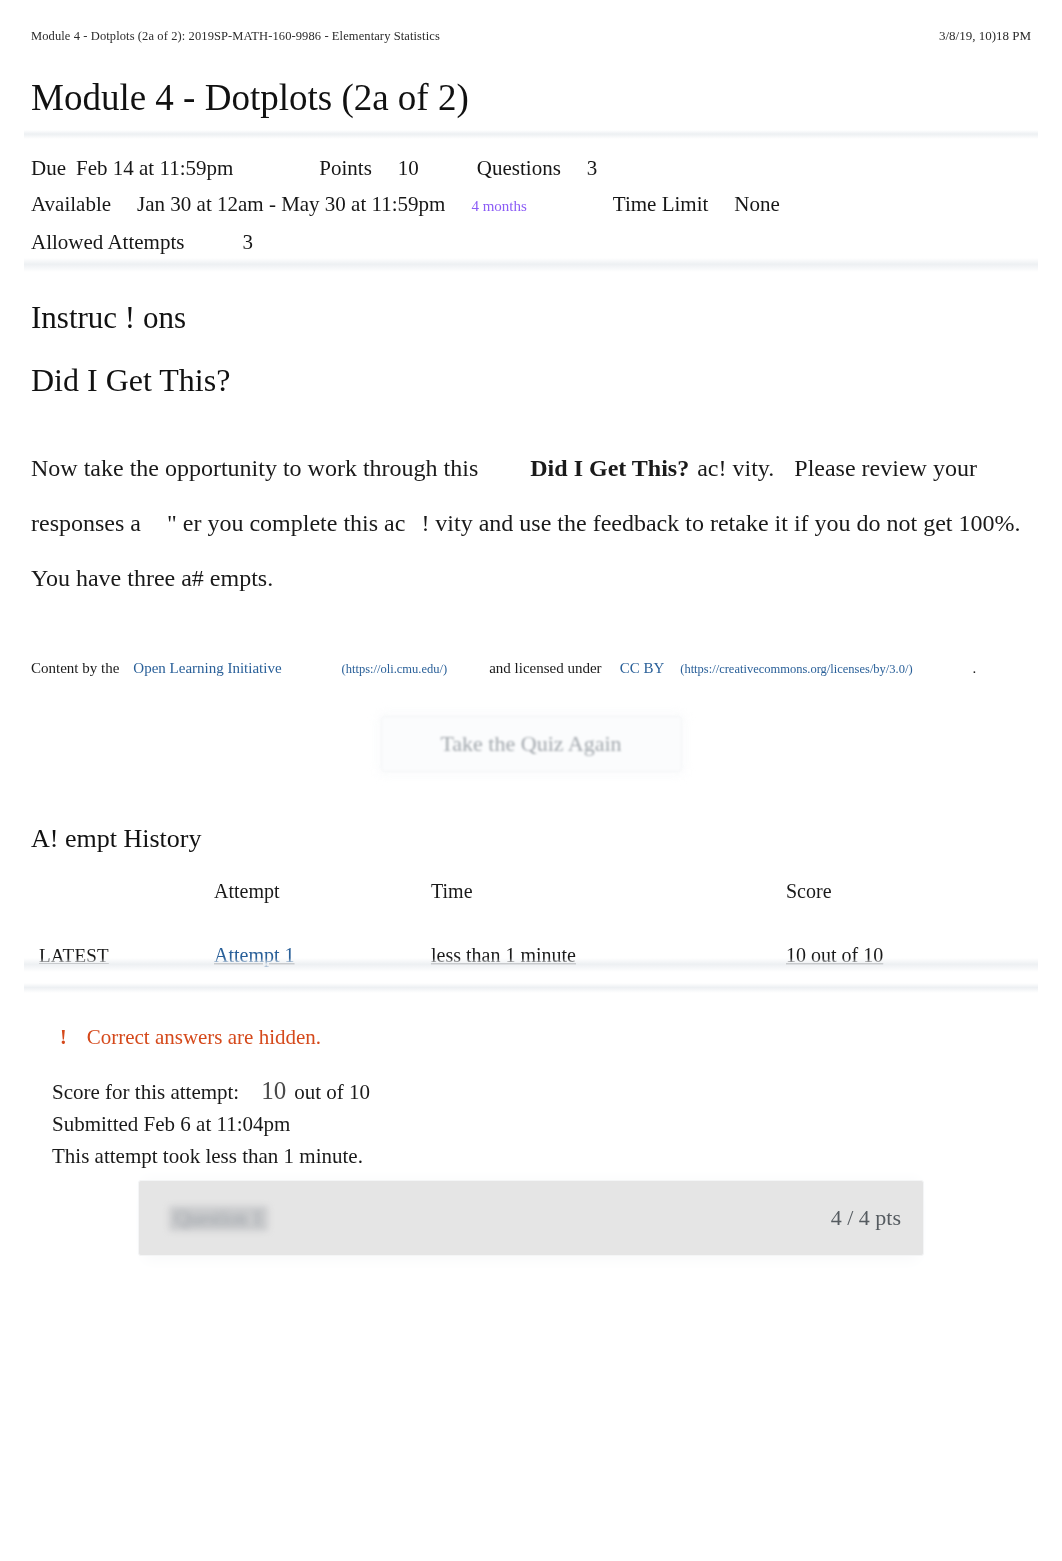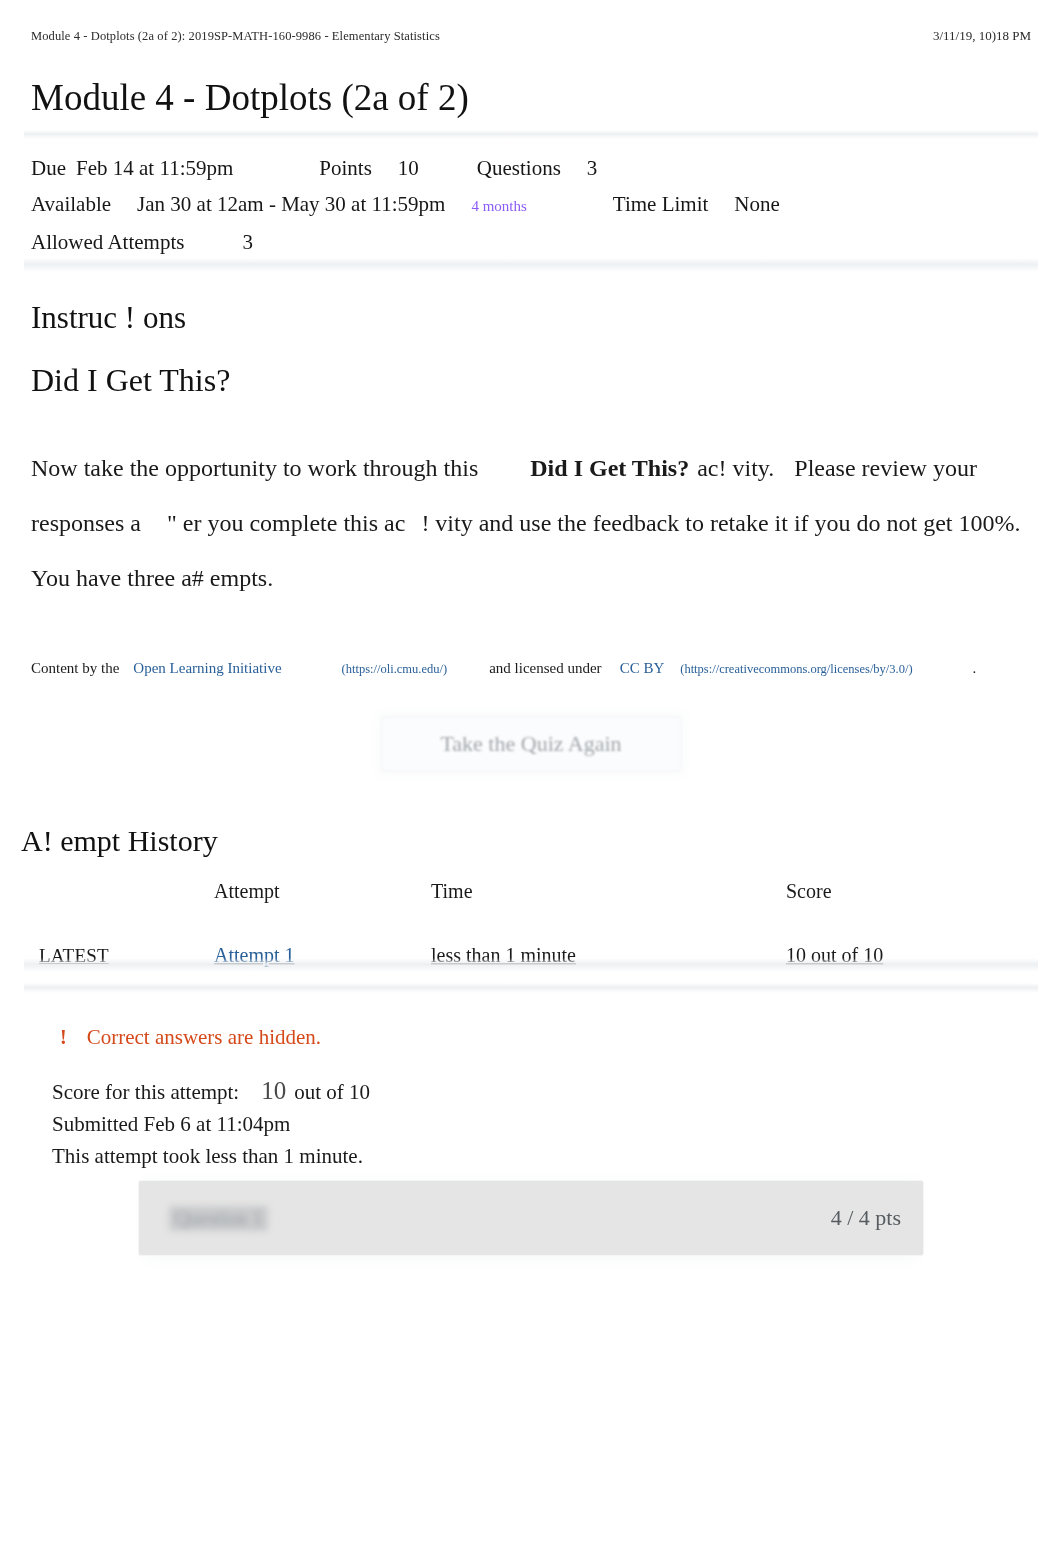--- a/index.html
+++ b/index.html
@@ -163,22 +163,22 @@
     border-radius: 4px;
     filter: blur(1.1px);
     opacity: 0.92;
     box-shadow: 0 0 10px 4px rgba(250,251,252,0.9);
   }
 
   
   .attempt-history-heading {
     position: absolute;
     top: 824px;
-    left: 21px;
-    font-size: 30px;
+    left: 31px;
+    font-size: 26px;
     font-weight: normal;
     margin: 0;
     color: #111111;
   }
 
   .history-table {
     position: absolute;
     top: 880px;
     left: 24px;
     right: 24px;
@@ -273,21 +273,21 @@
     background: linear-gradient(to bottom, rgba(249,250,251,0.85), rgba(252,253,253,0.3));
     border-radius: 4px;
     z-index: -1;
   }
 </style>
 </head>
 <body>
 
 <div class="print-header">
   <span class="ph-title">Module 4 - Dotplots (2a of 2): 2019SP-MATH-160-9986 - Elementary Statistics</span>
-  <span class="ph-date">3/11/19, 10)18 PM</span>
+  <span class="ph-date">3/8/19, 10)18 PM</span>
 </div>
 
 <h1 class="page-title">Module 4 - Dotplots (2a of 2)</h1>
 
 <div class="divider d1"></div>
 
 <div class="meta">
   <div class="meta-row">
     <span class="meta-label">Due</span><span class="sp-s"></span><span class="meta-value">Feb 14 at 11:59pm</span><span class="sp-xl"></span><span class="meta-label">Points</span><span class="sp-m"></span><span class="meta-value">10</span><span class="sp-l"></span><span class="meta-label">Questions</span><span class="sp-m"></span><span class="meta-value">3</span>
   </div>

